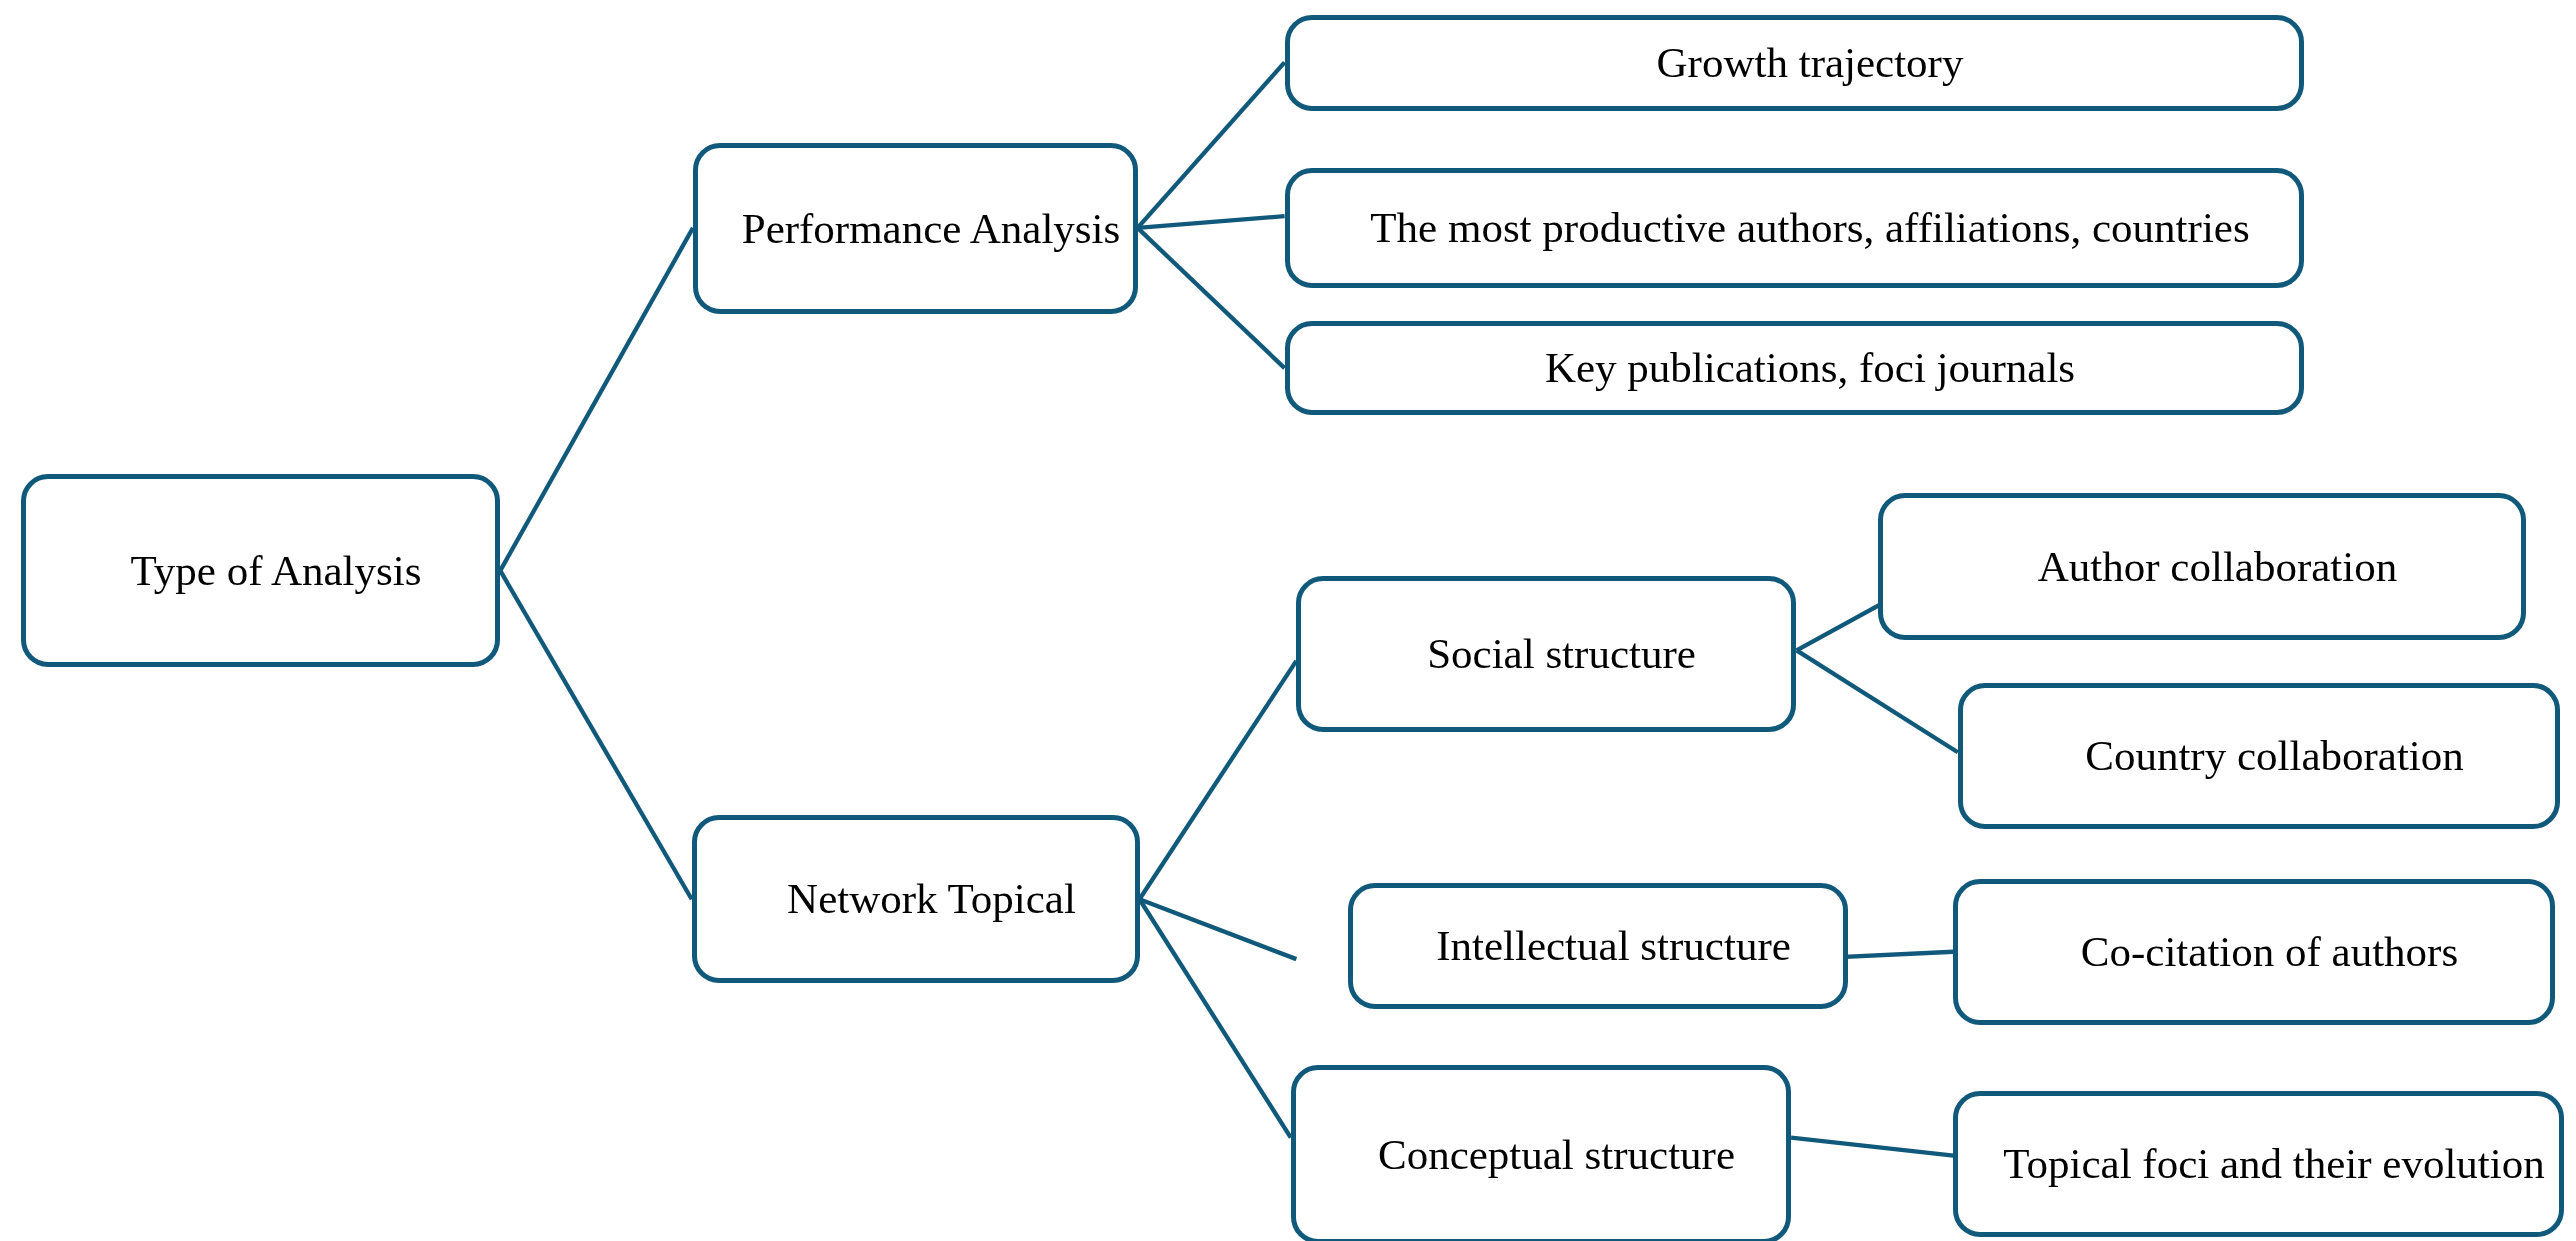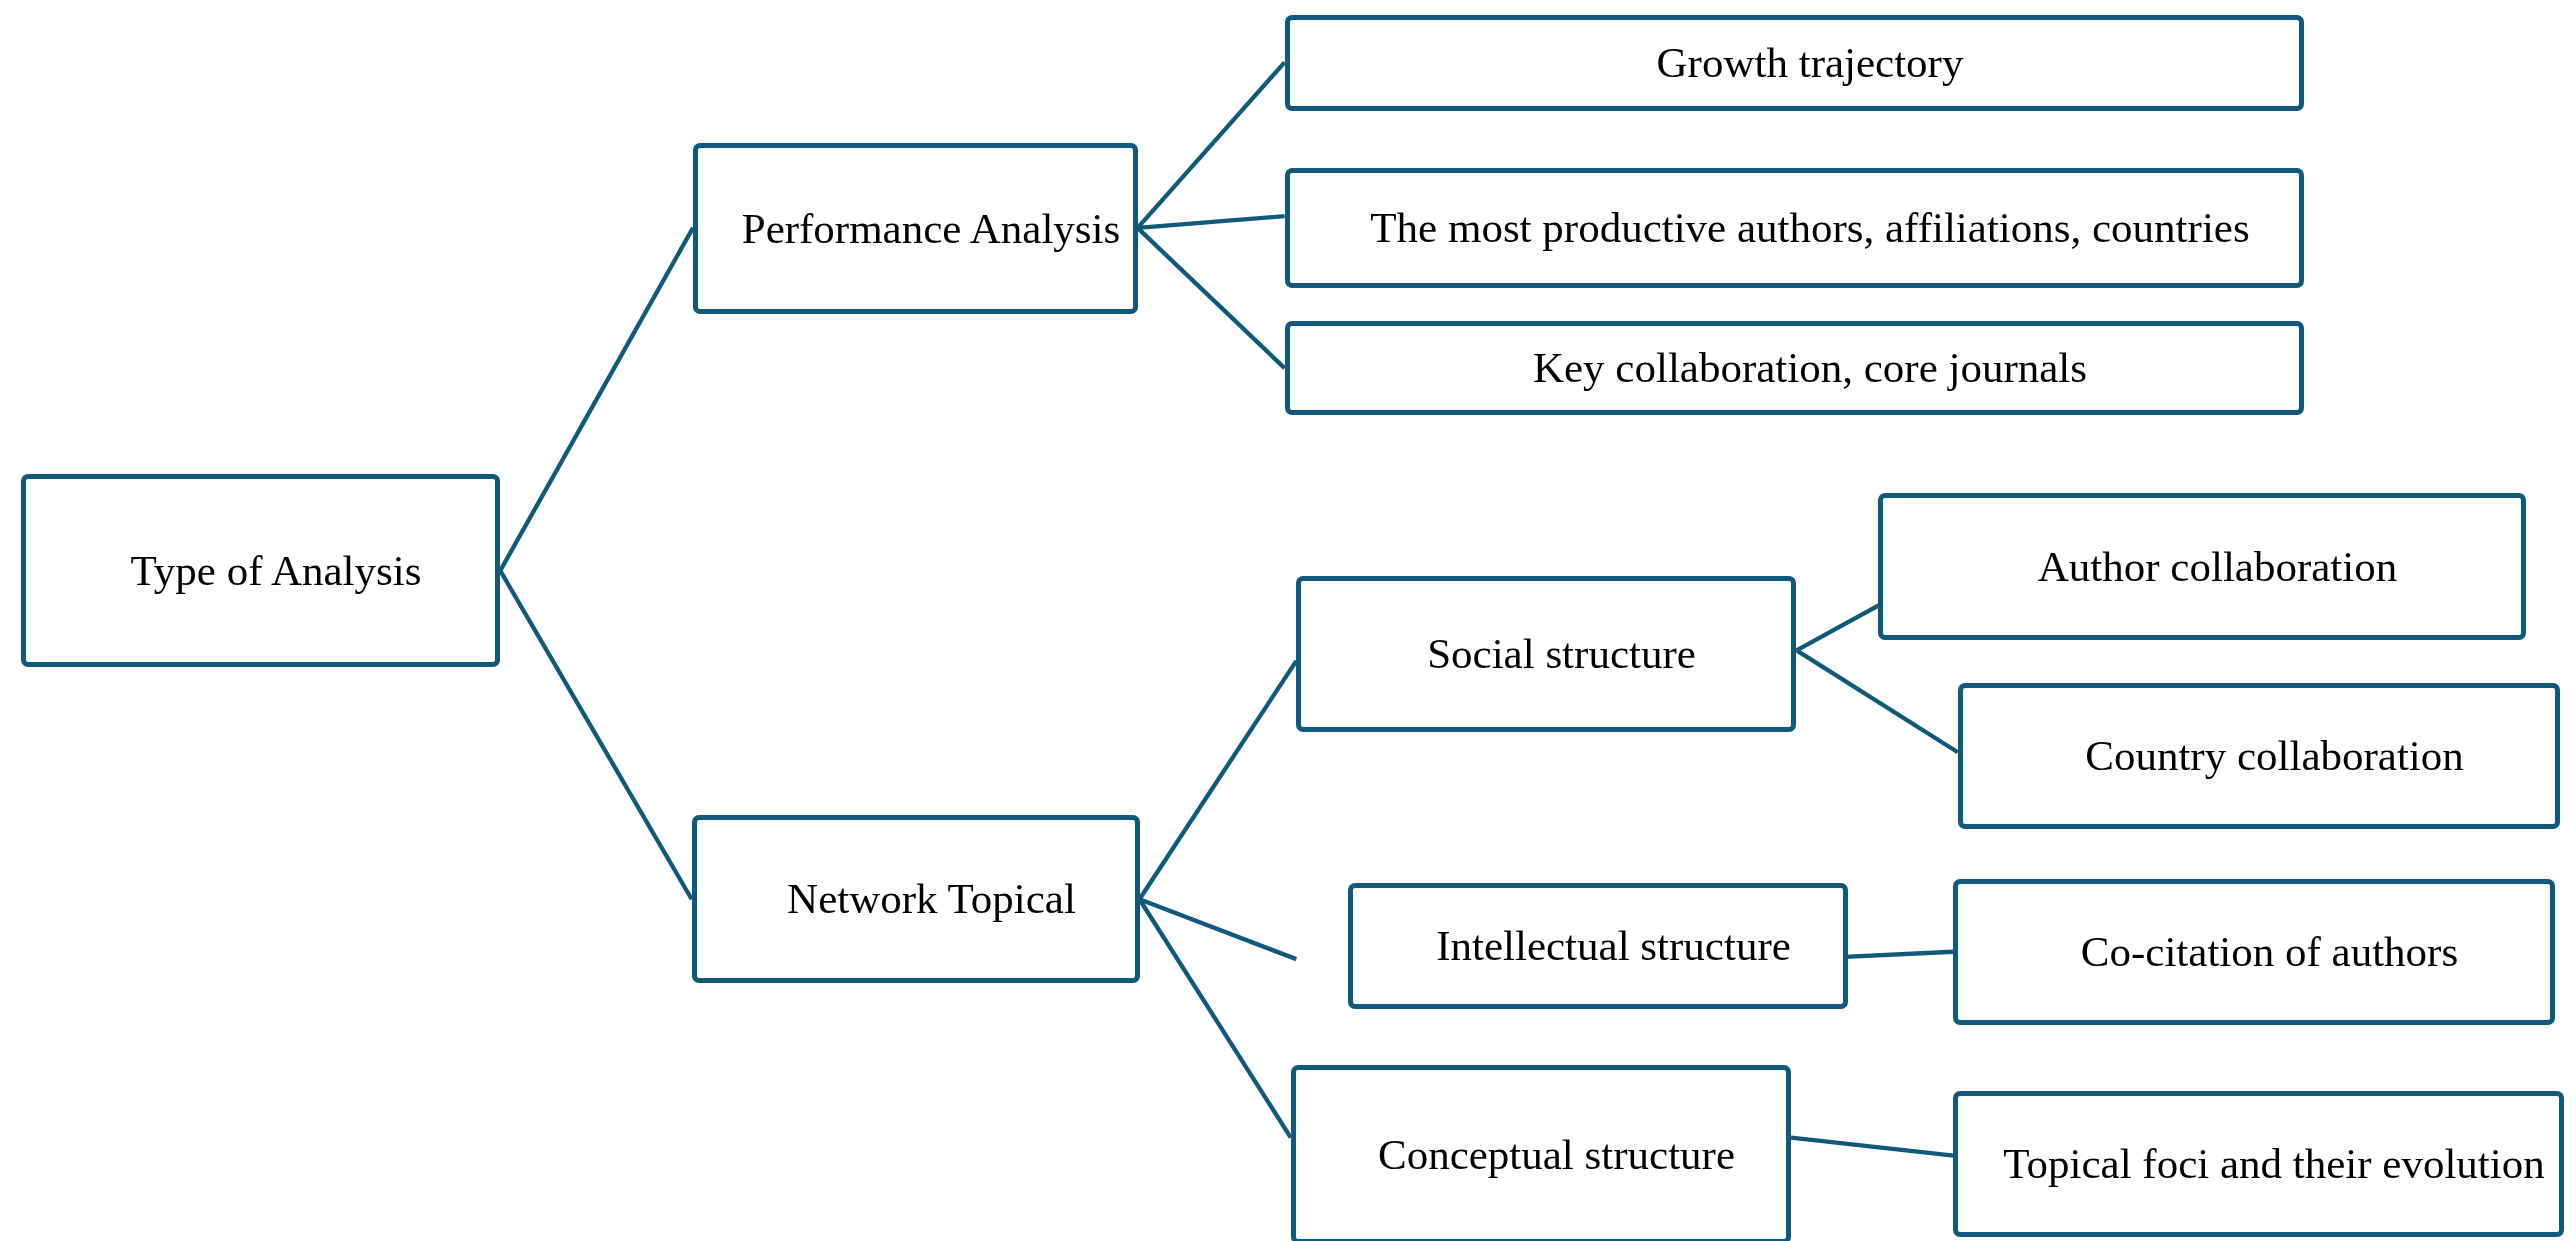--- a/index.html
+++ b/index.html
@@ -23,21 +23,21 @@
     width: 2576px; height: 1242px;
   }
   .connector {
     stroke: var(--stroke);
     stroke-width: 7;
     fill: none;
   }
   .node {
     position: absolute;
     border: 5.6px solid var(--stroke);
-    border-radius: 7px;
+    border-radius: 27px;
     background: var(--bg);
     display: flex;
     align-items: center;
     justify-content: center;
     text-align: center;
     color: var(--text);
     font-size: 43px;
     line-height: 1.1;
     white-space: nowrap;
     padding-left: 31px;
@@ -78,21 +78,21 @@
 
   <div class="node" style="left:1285px; top:15px; width:1019px; height:96px">
     <span>Growth trajectory</span>
   </div>
 
   <div class="node" style="left:1285px; top:168px; width:1019px; height:120px">
     <span>The most productive authors, affiliations, countries</span>
   </div>
 
   <div class="node" style="left:1285px; top:321px; width:1019px; height:94px">
-    <span>Key collaboration, core journals</span>
+    <span>Key publications, foci journals</span>
   </div>
 
   <div class="node" style="left:1296px; top:576px; width:500px; height:156px">
     <span>Social structure</span>
   </div>
 
   <div class="node" style="left:1348px; top:883px; width:500px; height:126px">
     <span>Intellectual structure</span>
   </div>
 

